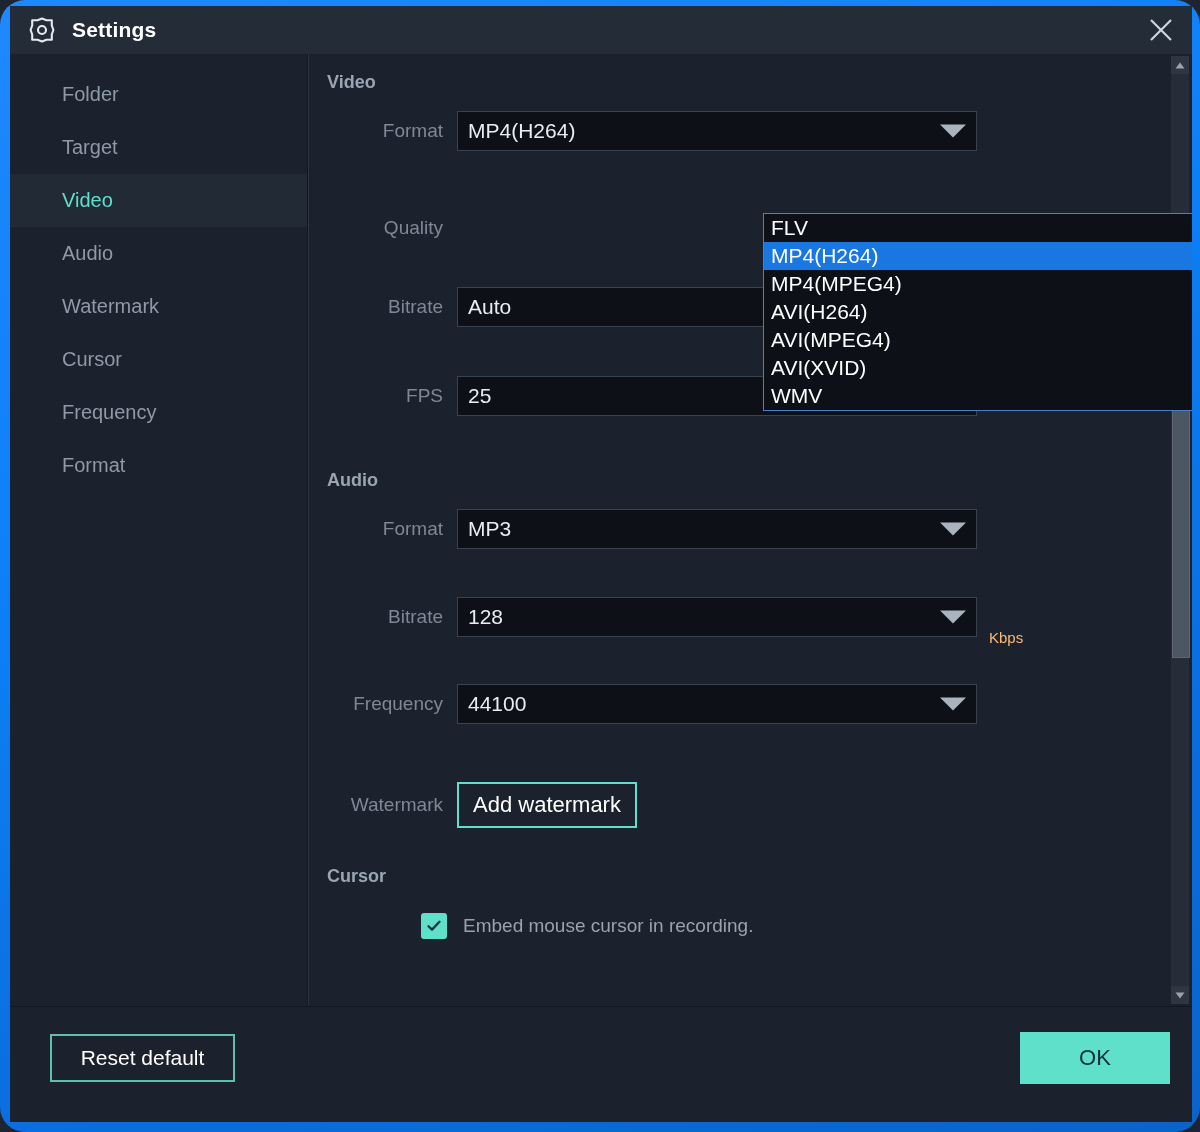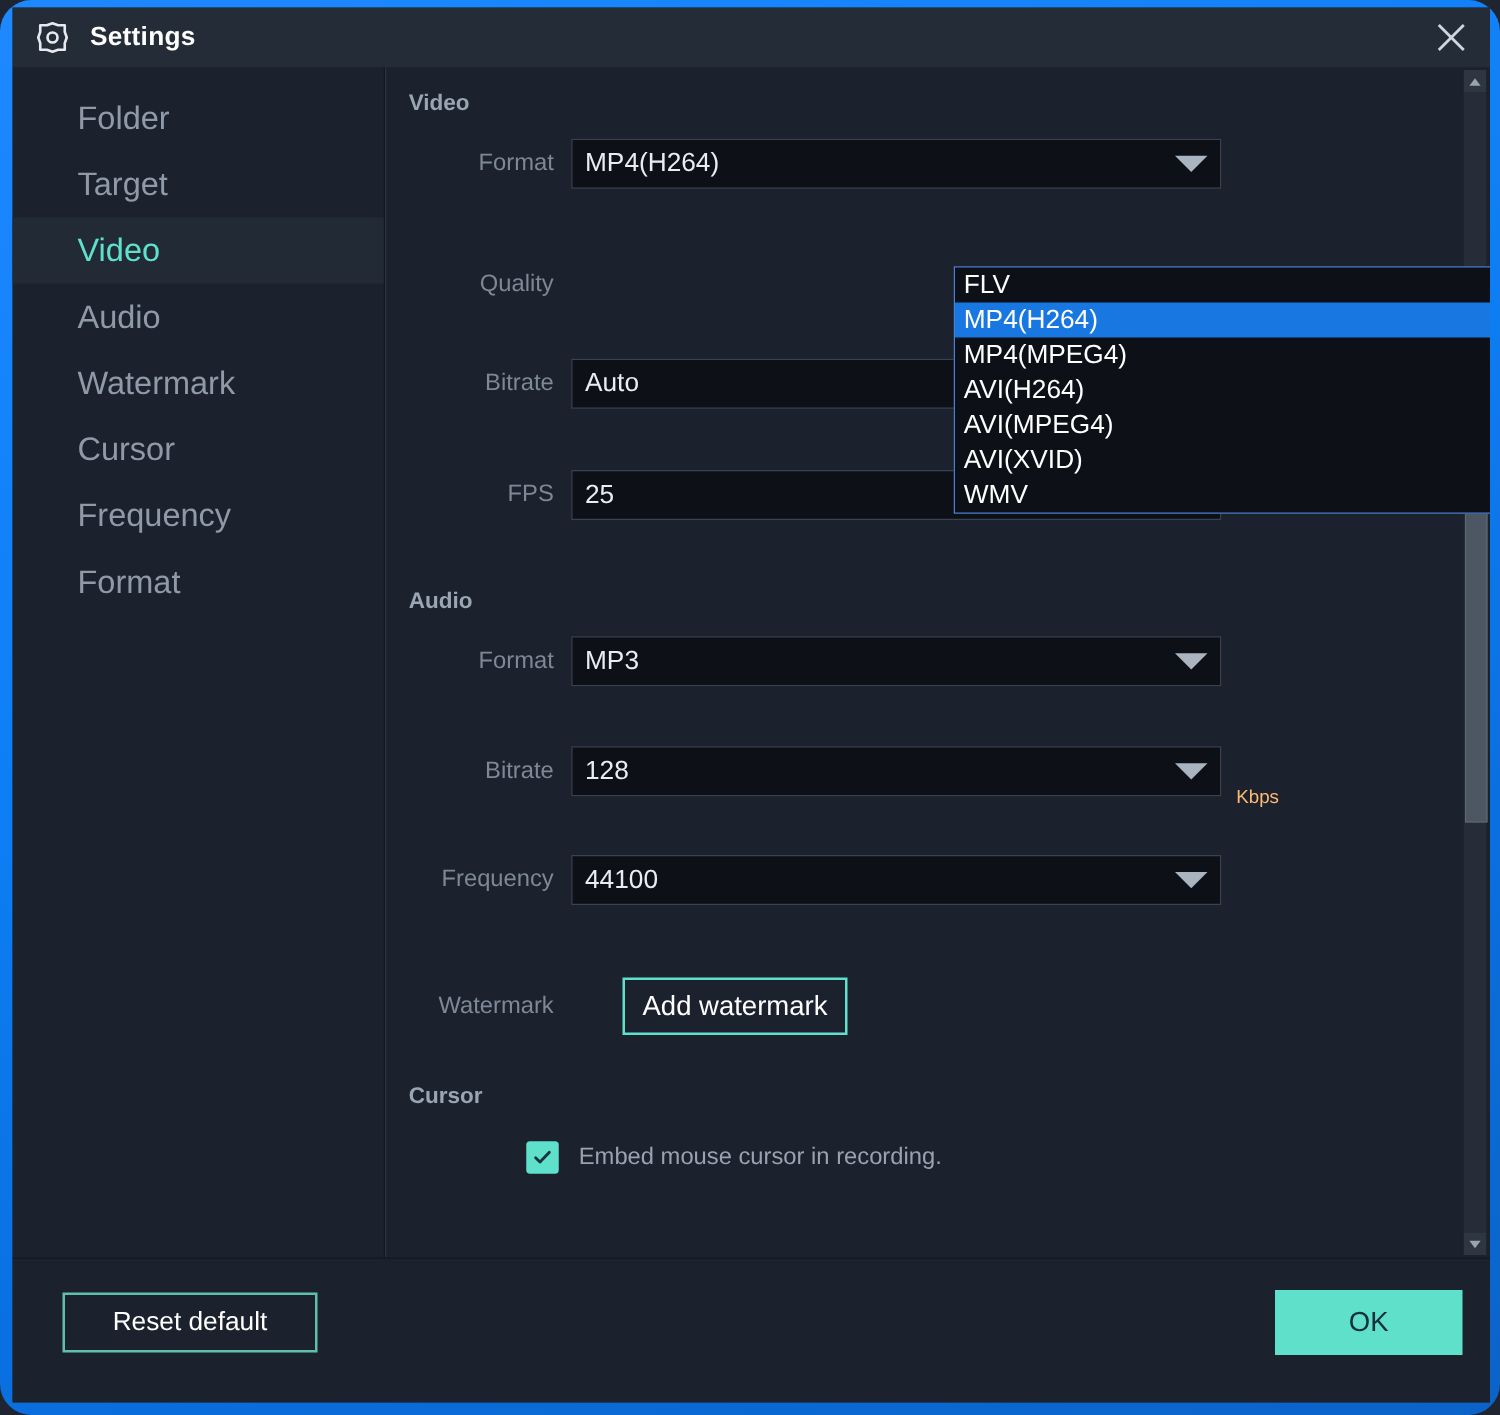--- a/index.html
+++ b/index.html
@@ -75,21 +75,21 @@
     background: #1b222d;
     padding-top: 14px;
     border-right: 1px solid #121823;
   }
   .side-item {
     height: 53px;
     display: flex;
     align-items: center;
     padding-left: 52px;
     color: #8f99a8;
-    font-size: 26px;
+    font-size: 20px;
     cursor: pointer;
   }
   .side-item.active {
     background: #222a36;
     color: #5fe0cb;
   }
 
   
   #content-wrap {
     flex: 1 1 auto;
@@ -184,21 +184,20 @@
     height: 46px;
     padding: 0 14px;
     display: flex;
     align-items: center;
     justify-content: center;
     border: 2px solid #5fe0cb;
     color: #ffffff;
     font-size: 22px;
     background: transparent;
     cursor: pointer;
-    margin-left: 41px;
   }
 
   
   .cb-row { display: flex; align-items: center; margin: 26px 0 0 112px; }
   .cb-box {
     width: 26px; height: 26px;
     background: #5fe0cb;
     border-radius: 3px;
     display: flex; align-items: center; justify-content: center;
     cursor: pointer;
@@ -243,21 +242,21 @@
   #footer {
     flex: 0 0 116px;
     height: 116px;
     border-top: 1px solid #121823;
     position: relative;
     background: #1b222d;
   }
   #reset-btn {
     position: absolute;
     left: 40px; top: 27px;
-    width: 204px; height: 48px;
+    width: 185px; height: 48px;
     border: 2px solid #5fbfae;
     background: transparent;
     color: #ffffff;
     font-size: 21px;
     cursor: pointer;
     font-family: "Liberation Sans", sans-serif;
   }
   #ok-btn {
     position: absolute;
     right: 22px; top: 25px;

